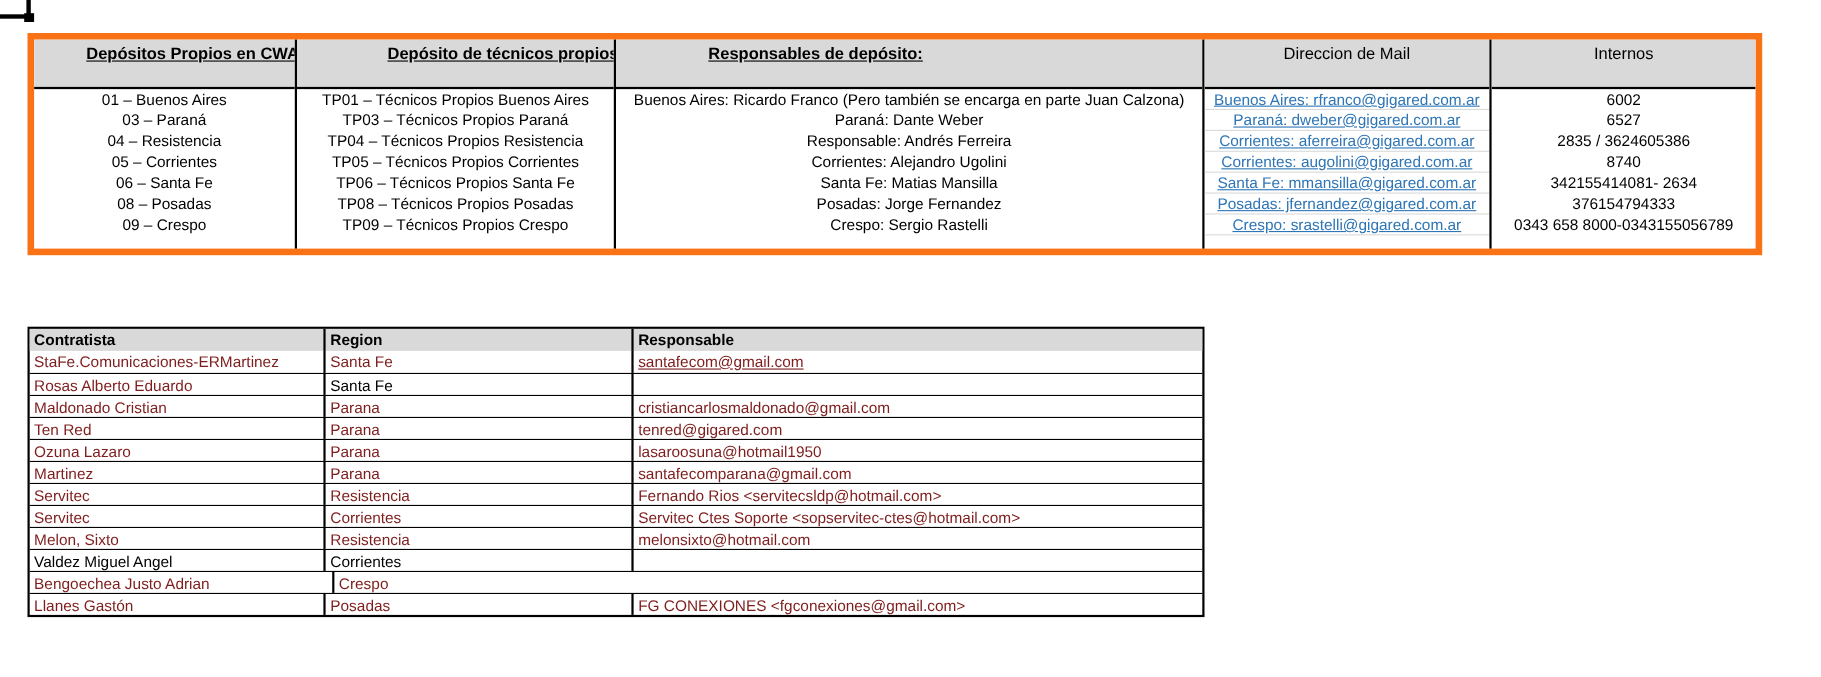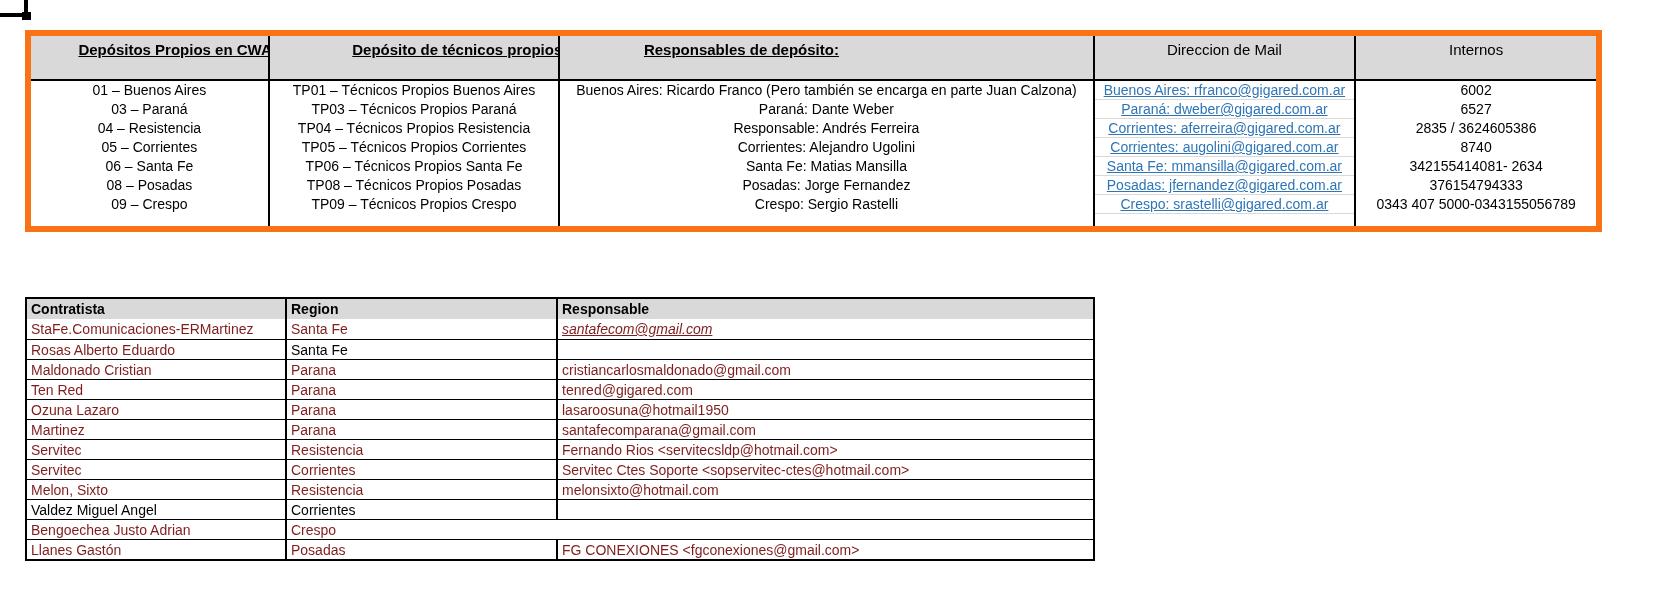--- a/index.html
+++ b/index.html
@@ -39,24 +39,24 @@
 
   
   .t2{
     position:absolute;left:25px;top:297px;width:1070px;
     border:2px solid #000;box-sizing:border-box;background:#fff;font-size:14px;
   }
   .t2row{display:flex;height:20px;box-sizing:border-box;}
   .t2row + .t2row{border-top:1px solid #000;}
   .t2row.hdr{background:#d9d9d9;font-weight:bold;}
   .t2c{box-sizing:border-box;padding:1px 0 0 4px;line-height:18px;white-space:nowrap;overflow:hidden;}
-  .t2c + .t2c{border-left:2px solid #000;}
+  .t2c + .t2c{border-left:2px solid #000;margin-left:17px;}
   .t2w1{width:258px;} .t2w2{width:271px;} .t2w3{width:535px;}
   .red{color:#7f1d1d;} .navy{color:#000000;} .blk{color:#000;}
-  .lnk{text-decoration:underline;cursor:pointer;font-style:italic;}
+  .lnk{text-decoration:underline;cursor:pointer;}
 </style>
 </head>
 <body>
 
 <div id="canvas">
 
   <div class="corner-h"></div>
   <div class="corner-v"></div>
   <div class="corner-sq"></div>
 
@@ -126,21 +126,21 @@
       <div class="t1head plain">
         <span>Internos</span>
       </div>
       <div>
           <div class="t1line">6002</div>
           <div class="t1line">6527</div>
           <div class="t1line">2835 / 3624605386</div>
           <div class="t1line">8740</div>
           <div class="t1line">342155414081- 2634</div>
           <div class="t1line">376154794333</div>
-          <div class="t1line">0343 407 5000-0343155056789</div>
+          <div class="t1line">0343 658 8000-0343155056789</div>
         </div>
     </div>
 
   </div>
 
   <div class="t2">
     <div class="t2row hdr">
       <div class="t2c t2w1">Contratista</div>
       <div class="t2c t2w2">Region</div>
       <div class="t2c t2w3">Responsable</div>

